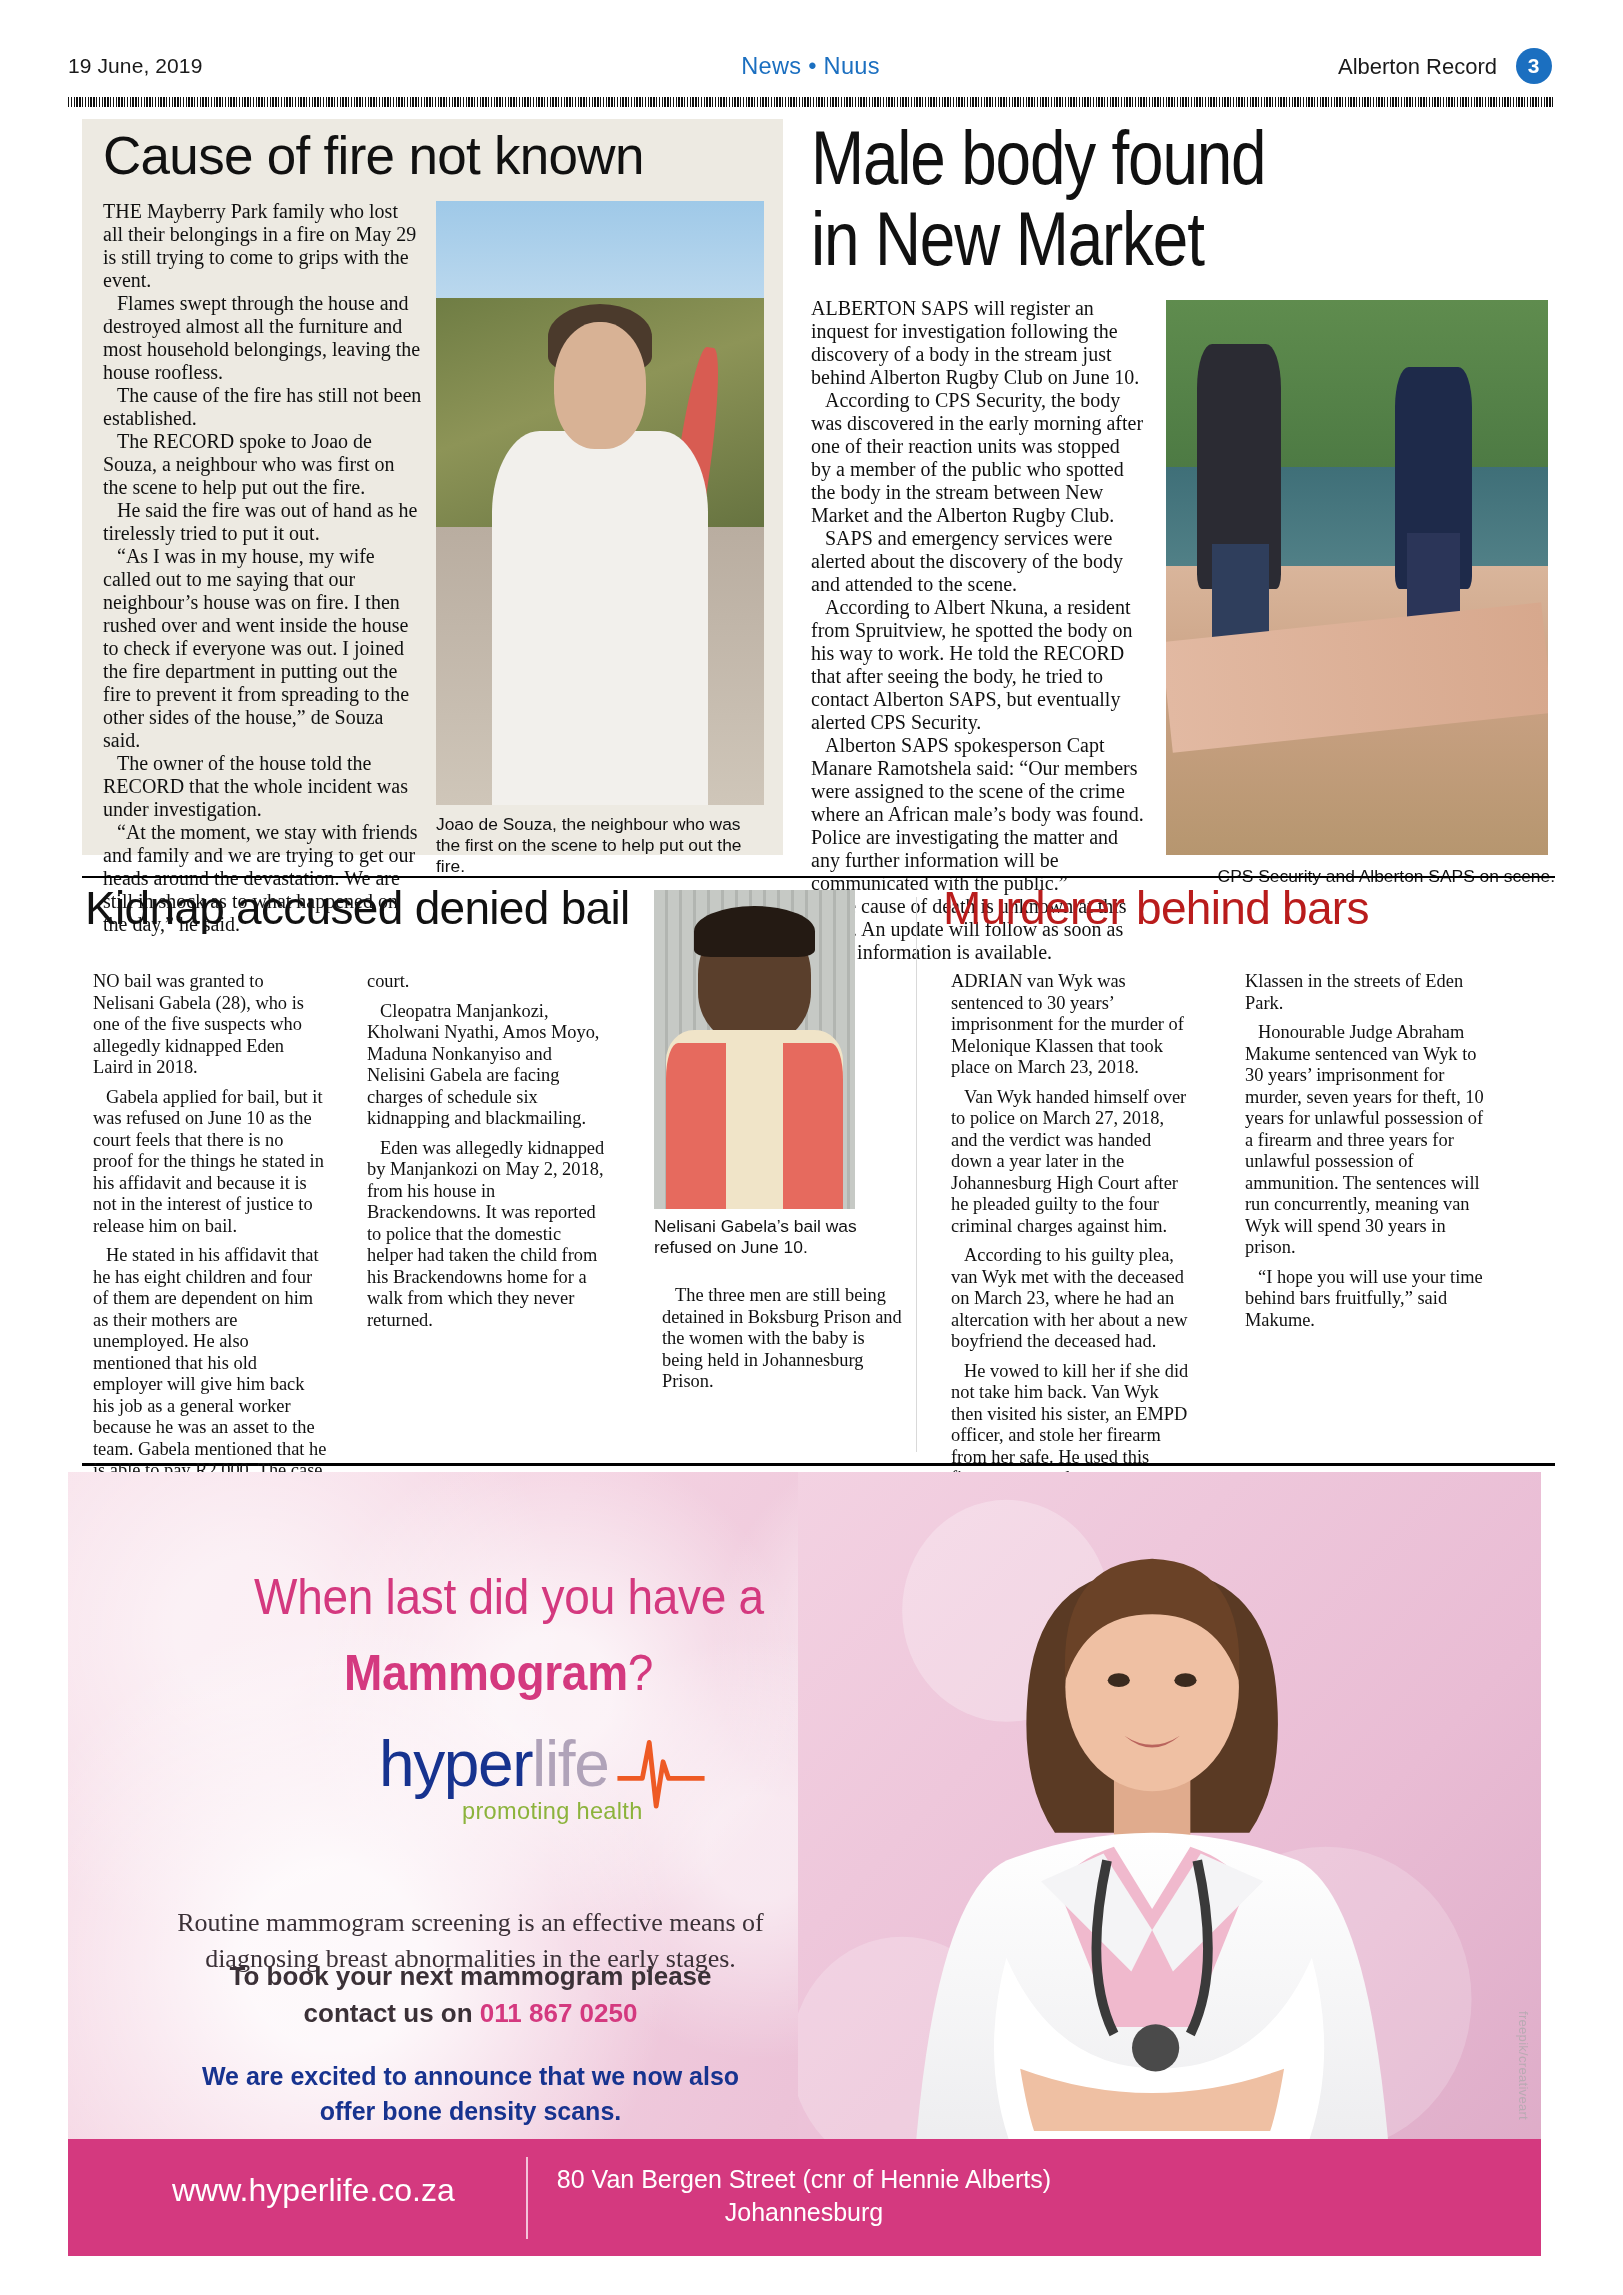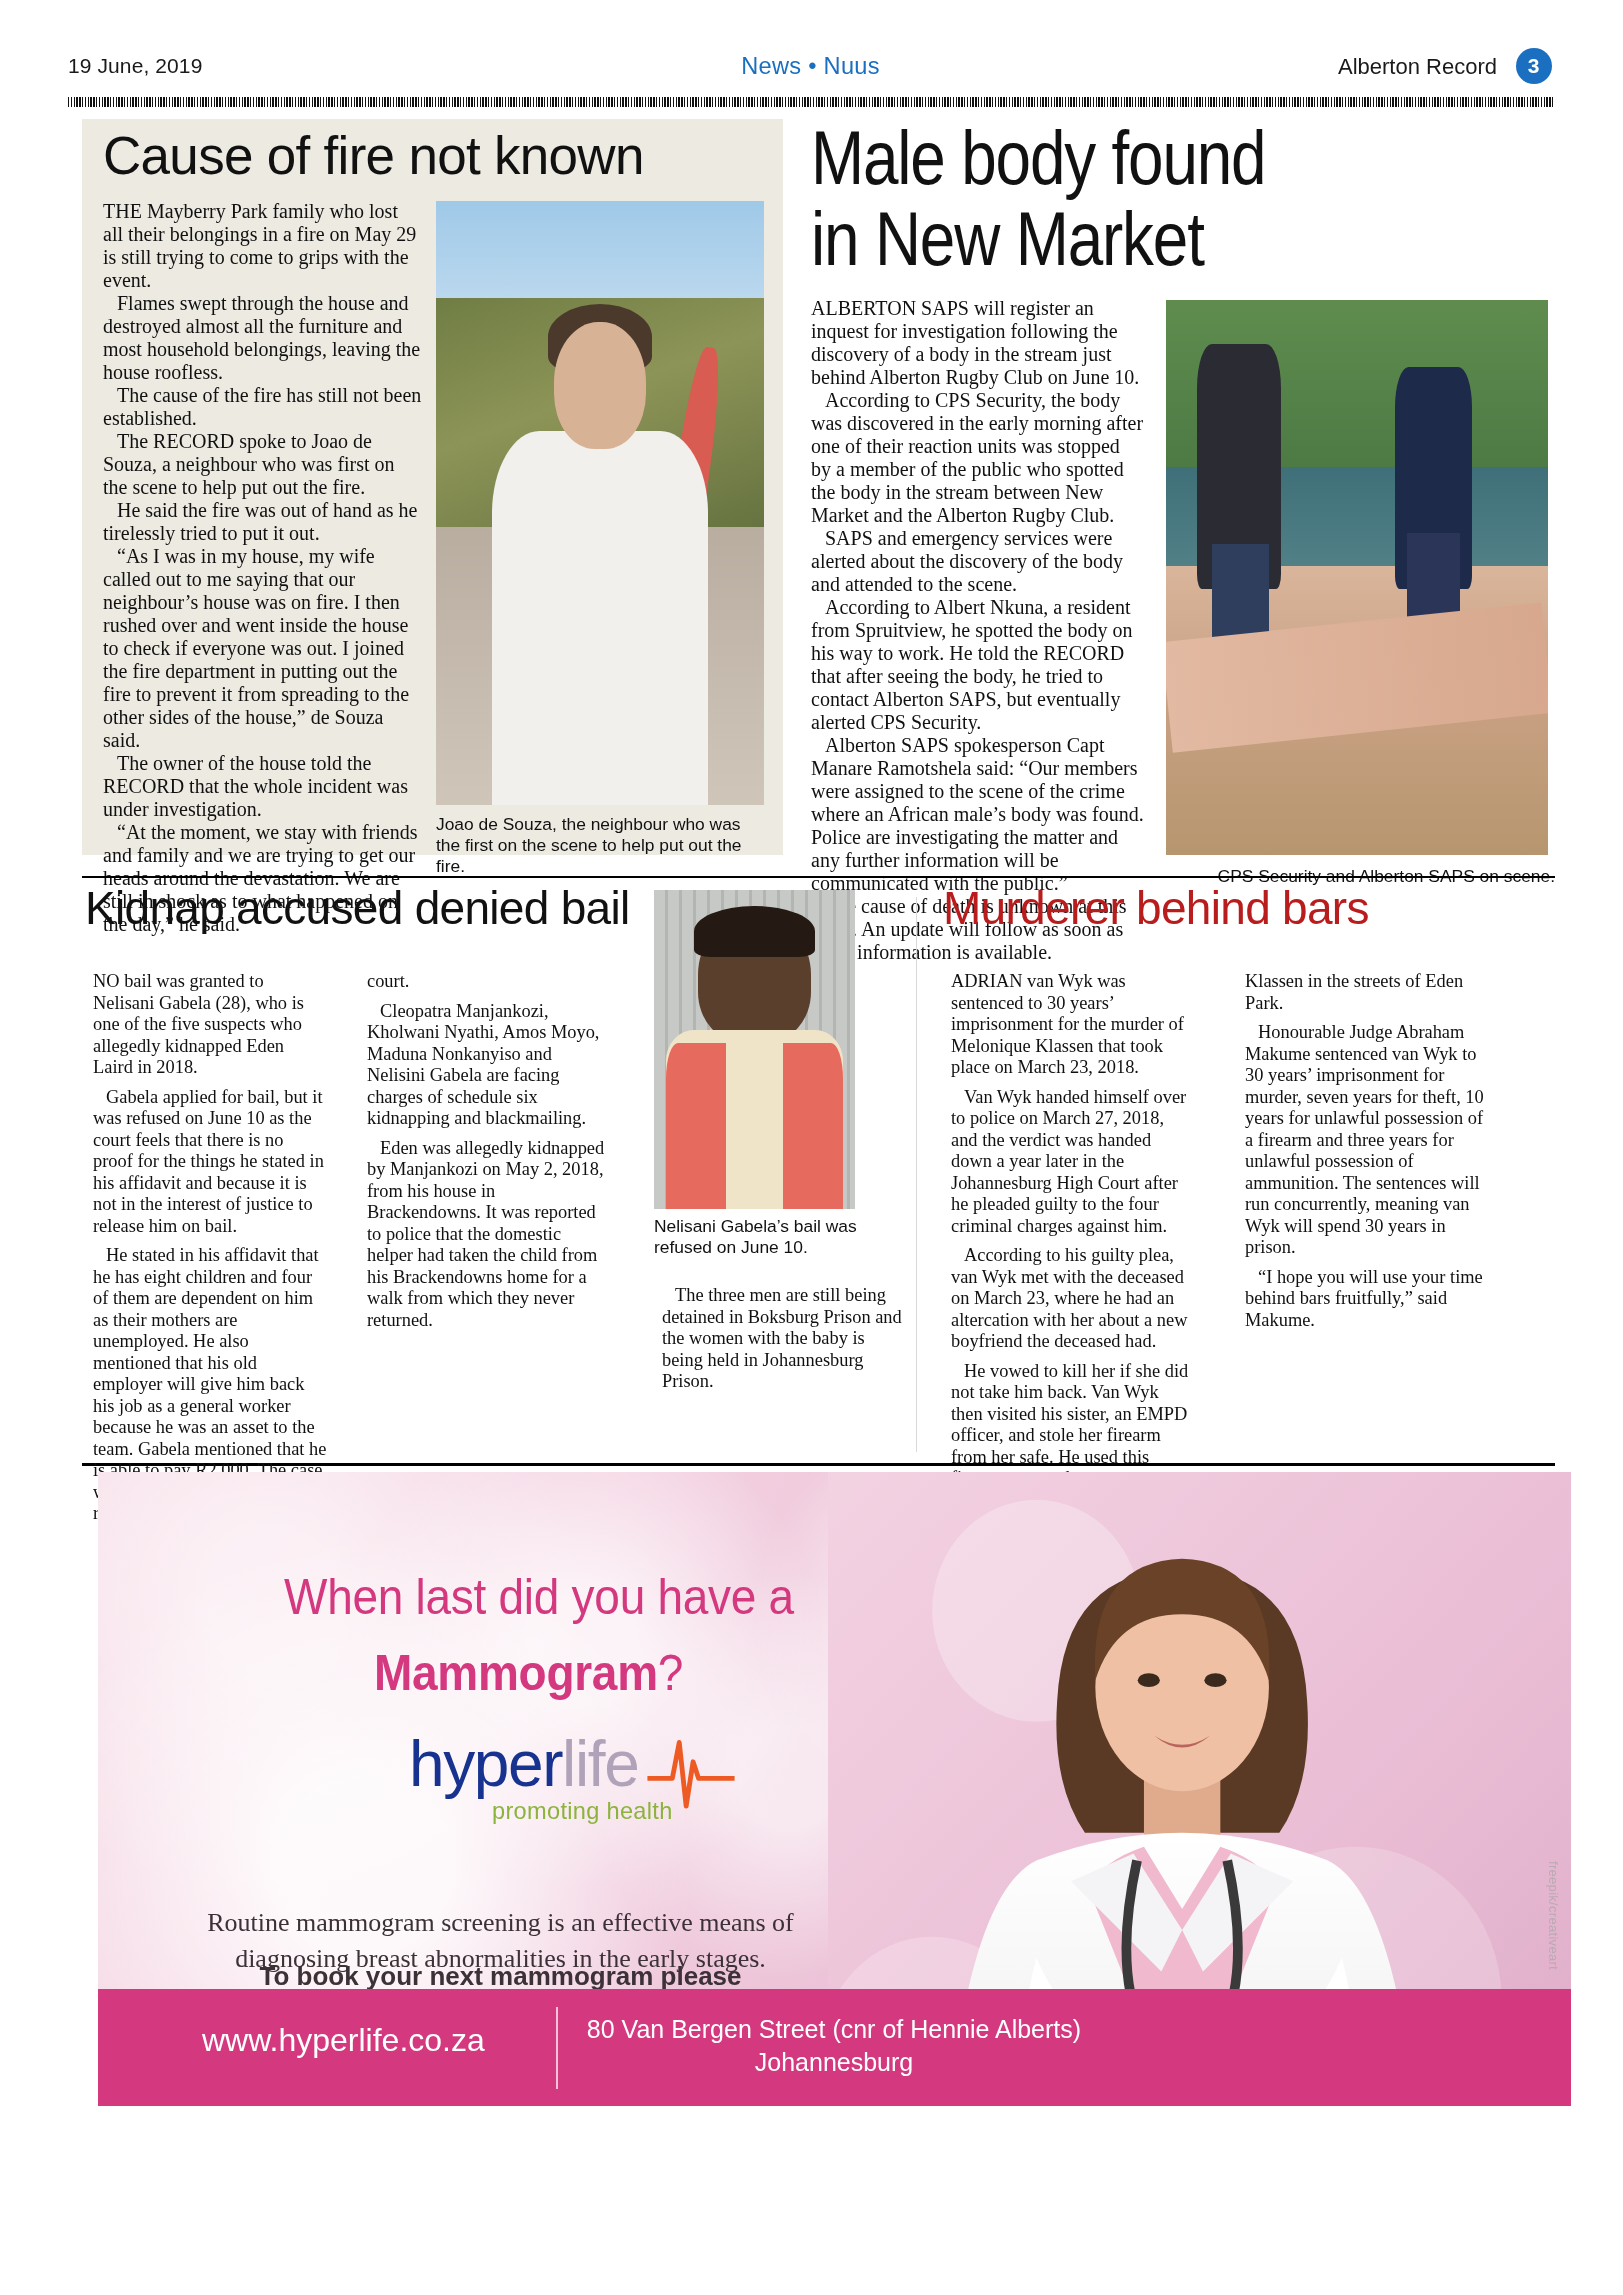--- a/index.html
+++ b/index.html
@@ -64,21 +64,21 @@
   .a3-cap{position:absolute;left:654px;top:1216px;width:258px;
      font-family:"Liberation Sans",sans-serif;font-size:17.4px;line-height:21px;}
 
   
   .a4-head{position:absolute;left:943px;top:883px;width:625px;
      font-family:"Liberation Sans",sans-serif;font-size:46px;line-height:51px;letter-spacing:-0.7px;color:#b91c1c;}
   .a4-c1{position:absolute;left:943px;top:963px;width:258px;font-size:18.4px;line-height:21.5px;}
   .a4-c2{position:absolute;left:1237px;top:963px;width:258px;font-size:18.4px;line-height:21.5px;}
 
   
-  .ad{position:absolute;left:98px;top:1472px;width:1473px;height:634px;overflow:hidden;
+  .ad{position:absolute;left:68px;top:1472px;width:1473px;height:784px;overflow:hidden;
      background:
        radial-gradient(circle at 18% 62%, rgba(255,255,255,.85) 0 7%, rgba(255,255,255,0) 26%),
        radial-gradient(circle at 33% 28%, rgba(255,255,255,.75) 0 5%, rgba(255,255,255,0) 22%),
        radial-gradient(circle at 47% 48%, rgba(255,255,255,.6) 0 6%, rgba(255,255,255,0) 24%),
        radial-gradient(circle at 58% 22%, rgba(255,255,255,.7) 0 5%, rgba(255,255,255,0) 20%),
        radial-gradient(circle at 12% 20%, rgba(255,255,255,.6) 0 5%, rgba(255,255,255,0) 22%),
        linear-gradient(115deg,#f7dfe9 0%,#f4d3e2 28%,#ecc3d8 55%,#e4b9d1 78%,#dcb2c8 100%);
   }
   .ad-q1{position:absolute;left:186px;top:96px;font-family:"Liberation Sans Narrow","Liberation Sans",sans-serif;
      font-size:50px;color:#d4397f;letter-spacing:-0.3px;transform:scaleX(.92);transform-origin:left top;}

